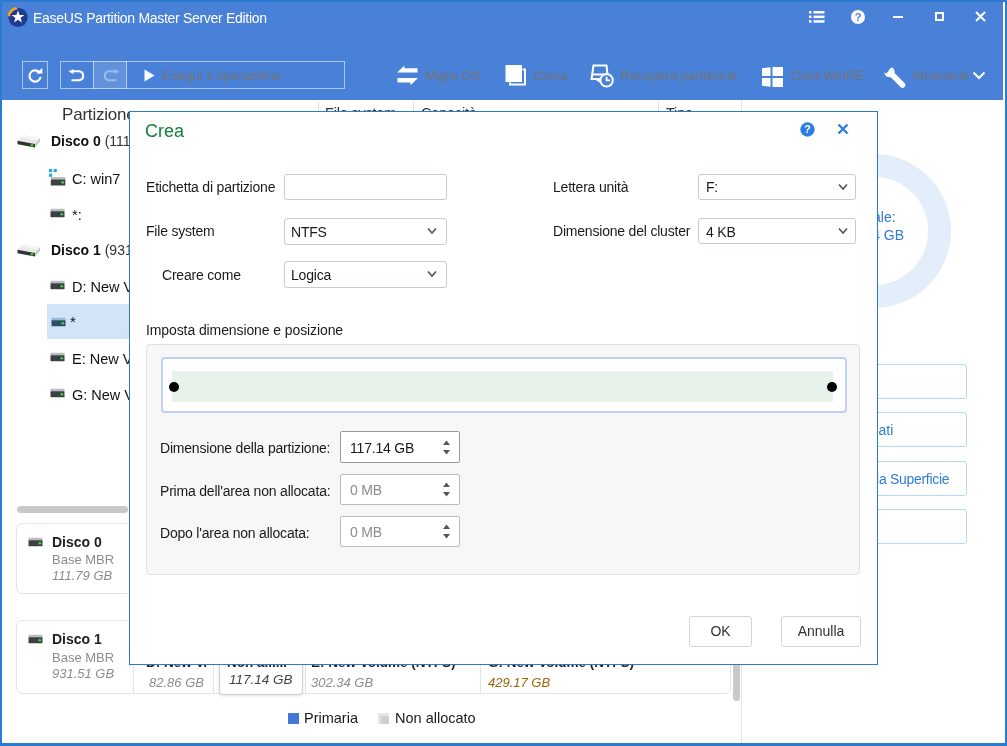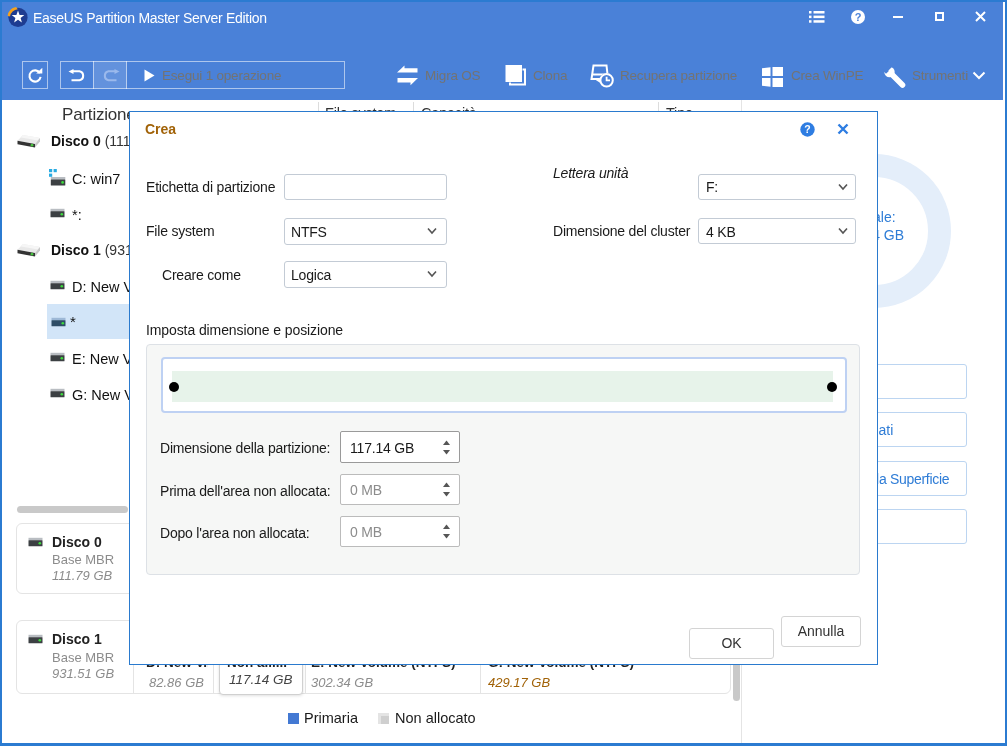--- a/index.html
+++ b/index.html
@@ -230,31 +230,31 @@
 <div class="abs" style="left:820px;top:209px;width:110px;text-align:center;font-size:14px;color:#2d7cd6;">Totale:</div>
 <div class="abs" style="left:820px;top:227px;width:110px;text-align:center;font-size:14px;color:#2d7cd6;">117.4 GB</div>
 <div class="abs" style="left:800px;top:364px;width:167px;height:35px;border:1px solid #bcd5f1;border-radius:3px;background:#fff;"></div>
 <div class="abs" style="left:800px;top:412px;width:167px;height:35px;border:1px solid #bcd5f1;border-radius:3px;background:#fff;"></div>
 <div class="abs" style="left:800px;top:461px;width:167px;height:35px;border:1px solid #bcd5f1;border-radius:3px;background:#fff;"></div>
 <div class="abs" style="left:800px;top:509px;width:167px;height:35px;border:1px solid #bcd5f1;border-radius:3px;background:#fff;"></div>
 <div class="abs" style="left:817px;top:422px;font-size:14px;color:#2e7cd6;">Esplora Dati</div>
 <div class="abs" style="left:829px;top:471px;font-size:14px;letter-spacing:-0.3px;color:#2e7cd6;">Verifica la Superficie</div>
 
 <div id="dlg"></div>
-<div class="abs" style="left:145px;top:121px;font-size:14px;color:#a16207;z-index:60;font-weight:bold;">Crea</div>
+<div class="abs" style="left:145px;top:121px;font-size:18px;color:#15803d;z-index:60;">Crea</div>
 <svg class="abs" style="left:800px;top:122px;z-index:60" width="15" height="15" viewBox="0 0 15 15">
  <circle cx="7.5" cy="7.5" r="7.2" fill="#2e7de2"></circle>
  <text x="7.5" y="11.4" font-size="10.5" font-weight="bold" fill="#fff" text-anchor="middle" font-family="Liberation Sans">?</text>
 </svg>
 <svg class="abs" style="left:837px;top:123px;z-index:60" width="12" height="12" viewBox="0 0 12 12">
  <path d="M1.5 1.5 L10.5 10.5 M10.5 1.5 L1.5 10.5" stroke="#2e7de2" stroke-width="2.4"></path>
 </svg>
 <div class="lbl" style="left:146px;top:179px;z-index:60;">Etichetta di partizione</div>
 <div class="inpt" style="left:284px;top:174px;width:163px;height:26px;z-index:60;"></div>
-<div class="lbl" style="left:553px;top:165px;z-index:60;font-style:italic;">Lettera unità</div>
+<div class="lbl" style="left:553px;top:179px;z-index:60;">Lettera unità</div>
 <div class="inpt" style="left:698px;top:174px;width:158px;height:26px;z-index:60;"></div>
 <div class="lbl" style="left:706px;top:179px;z-index:60;">F:</div>
 <svg class="chev" style="left:838px;top:182px;z-index:60" viewBox="0 0 10 10">
     <path d="M1 2.5 L5 7 L9 2.5" fill="none" stroke="#555" stroke-width="1.6"></path>
   </svg>
 <div class="lbl" style="left:146px;top:223px;z-index:60;">File system</div>
 <div class="inpt" style="left:284px;top:218px;width:163px;height:27px;z-index:60;"></div>
 <div class="lbl" style="left:291px;top:224px;z-index:60;">NTFS</div>
 <svg class="chev" style="left:427px;top:226px;z-index:60" viewBox="0 0 10 10">
     <path d="M1 2.5 L5 7 L9 2.5" fill="none" stroke="#555" stroke-width="1.6"></path>
@@ -295,16 +295,16 @@
     <path d="M4.5 14.5 L8 10 L1 10 Z" fill="#555"></path>
 </svg>
 <div class="lbl" style="left:160px;top:525px;z-index:60;letter-spacing:-0.2px;">Dopo l'area non allocata:</div>
 <div class="abs" style="left:340px;top:516px;width:120px;height:31px;background:#fff;border:1px solid #bbb;border-radius:2px;z-index:60;"></div>
 <div class="lbl graytxt" style="left:350px;top:524px;z-index:61;">0 MB</div>
 <svg class="abs" style="left:442px;top:524px;z-index:61" width="9" height="15" viewBox="0 0 9 15">
  <path d="M4.5 0.5 L8 5 L1 5 Z" fill="#555"></path>
     <path d="M4.5 14.5 L8 10 L1 10 Z" fill="#555"></path>
 </svg>
 
-<div class="abs" style="left:689px;top:616px;width:85px;height:31px;border:1px solid #d4d4d4;border-radius:3px;background:#fff;z-index:60;text-align:center;line-height:29px;font-size:14px;color:#333;margin-top:12px;">OK</div>
+<div class="abs" style="left:689px;top:616px;width:63px;height:31px;border:1px solid #d4d4d4;border-radius:3px;background:#fff;z-index:60;text-align:center;line-height:29px;font-size:14px;color:#333;">OK</div>
 <div class="abs" style="left:781px;top:616px;width:80px;height:31px;border:1px solid #d4d4d4;border-radius:3px;background:#fff;z-index:60;text-align:center;line-height:29px;font-size:14px;color:#333;">Annulla</div>
 
 <div class="abs" style="left:0;top:0;width:1007px;height:746px;border:2px solid #2b7bd1;border-bottom-width:3px;z-index:100;pointer-events:none;"></div>
 
 </body></html>

